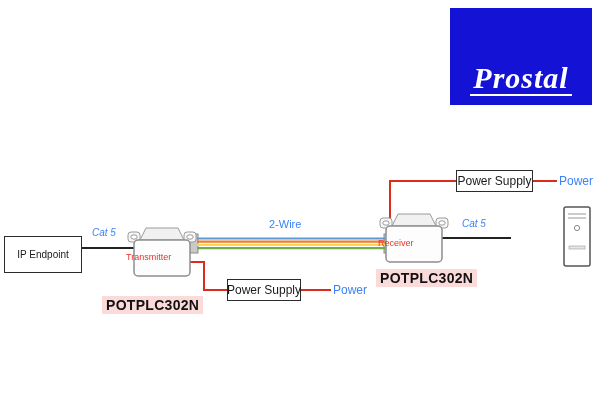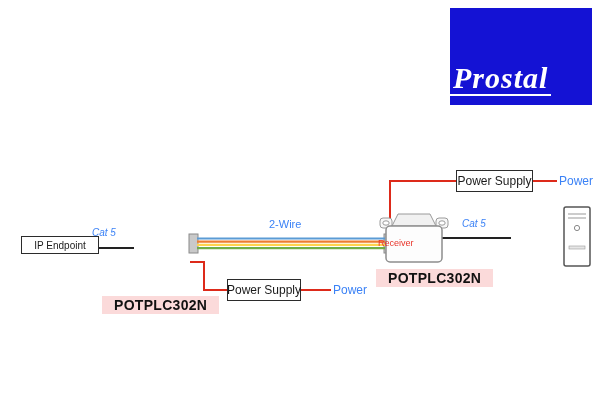--- a/index.html
+++ b/index.html
@@ -1,21 +1,21 @@
 <!DOCTYPE html>
 <html><head>
 <meta charset="utf-8">
 <style>
   * { margin:0; padding:0; box-sizing:border-box; }
   html,body { background:#ffffff; font-family:"Liberation Sans", sans-serif; }
   .canvas { position:relative; width:605px; height:418px; background:#ffffff; overflow:hidden; }
 
   
   .logo { position:absolute; left:450px; top:8px; width:142px; height:97px;
-          display:flex; align-items:flex-end; padding-bottom:9px; }
+          display:flex; align-items:flex-end; justify-content:center; padding-bottom:9px; }
   .logo-text { font-family:"Liberation Serif", serif; font-style:italic; font-weight:bold;
                font-size:30px; color:#ffffff; border-bottom:2px solid #ffffff;
                padding:0 3px 1px 3px; letter-spacing:1px; line-height:1.05; }
 
   
   .wires { position:absolute; left:0; top:0; }
   .wire-black { stroke:#222222; }
   .wire-red { stroke:#dd2a1a; }
 
   
@@ -30,21 +30,21 @@
   .twowire { font-size:11px; }
   .power-word { font-size:12px; }
 
   
   .device { position:absolute; width:72px; height:60px; }
   .device-label { position:absolute; left:0; top:32px; width:100%;
                   text-align:left; font-size:9px; color:#e8342a; }
 
   
   .model-label { position:absolute; font-size:14px; font-weight:bold; color:#111111;
-                 background:#fbdada; padding:1px 12px; letter-spacing:0.3px; }
+                 background:#fbdada; padding:1px 4px; letter-spacing:0.3px; }
 
   
   .pc { position:absolute; left:509px; top:212px; width:52px; height:54px; }
   .pc-label { position:absolute; left:0; top:13px; width:50px; text-align:center;
               font-size:11px; color:#333333; }
   .tower { position:absolute; left:563px; top:206px; width:30px; height:62px; }
 </style>
 </head>
 <body>
 
@@ -72,28 +72,39 @@
     <rect x="384" y="234" width="9" height="19" fill="#c9c9c9" stroke="#8a8a8a"></rect>
 
     <g id="cable-strands">
         <line x1="197" x2="385" y1="238.5" y2="238.5" stroke="#5b9bd5" stroke-width="2.2"></line>
         <line x1="197" x2="385" y1="241.7" y2="241.7" stroke="#ed7d31" stroke-width="2.2"></line>
         <line x1="197" x2="385" y1="244.9" y2="244.9" stroke="#ffd34d" stroke-width="2.2"></line>
         <line x1="197" x2="385" y1="248.1" y2="248.1" stroke="#70ad47" stroke-width="2.2"></line>
       </g>
   </svg>
 
-  <div class="box" style="left:21px; top:236px; width:78px; height:18px;">
+  <div class="box" style="left:4px; top:236px; width:78px; height:37px;">
     <span>IP Endpoint</span>
   </div>
 
   <span class="txt cat5" style="left:92px; top:227px;">Cat 5</span>
   <span class="txt twowire" style="left:269px; top:218px;text-align:center;">2-Wire</span>
   <span class="txt cat5" style="left:462px; top:218px;">Cat 5</span>
 
+  <div class="device" style="left:126px; top:220px;">
+    <svg width="72" height="60" viewBox="0 0 72 60">
+      <rect x="2" y="12" width="12" height="10" rx="3" fill="#f7f7f7" stroke="#9a9a9a"></rect>
+      <ellipse cx="8" cy="17" rx="3.2" ry="2.2" fill="#ffffff" stroke="#9a9a9a"></ellipse>
+      <rect x="58" y="12" width="12" height="10" rx="3" fill="#f7f7f7" stroke="#9a9a9a"></rect>
+      <ellipse cx="64" cy="17" rx="3.2" ry="2.2" fill="#ffffff" stroke="#9a9a9a"></ellipse>
+      <polygon points="14,20 20,8 52,8 58,20" fill="#f1f1f1" stroke="#9a9a9a"></polygon>
+      <rect x="8" y="20" width="56" height="36" rx="4" fill="#fdfdfd" stroke="#8d8d8d" stroke-width="1.5"></rect>
+    </svg>
+    <span class="device-label" style="color: rgb(232, 52, 42);">Transmitter</span>
+  </div>
 
   <div class="device" style="left:378px; top:206px;">
     <svg width="72" height="60" viewBox="0 0 72 60">
       <rect x="2" y="12" width="12" height="10" rx="3" fill="#f7f7f7" stroke="#9a9a9a"></rect>
       <ellipse cx="8" cy="17" rx="3.2" ry="2.2" fill="#ffffff" stroke="#9a9a9a"></ellipse>
       <rect x="58" y="12" width="12" height="10" rx="3" fill="#f7f7f7" stroke="#9a9a9a"></rect>
       <ellipse cx="64" cy="17" rx="3.2" ry="2.2" fill="#ffffff" stroke="#9a9a9a"></ellipse>
       <polygon points="14,20 20,8 52,8 58,20" fill="#f1f1f1" stroke="#9a9a9a"></polygon>
       <rect x="8" y="20" width="56" height="36" rx="4" fill="#fdfdfd" stroke="#8d8d8d" stroke-width="1.5"></rect>
     </svg>

